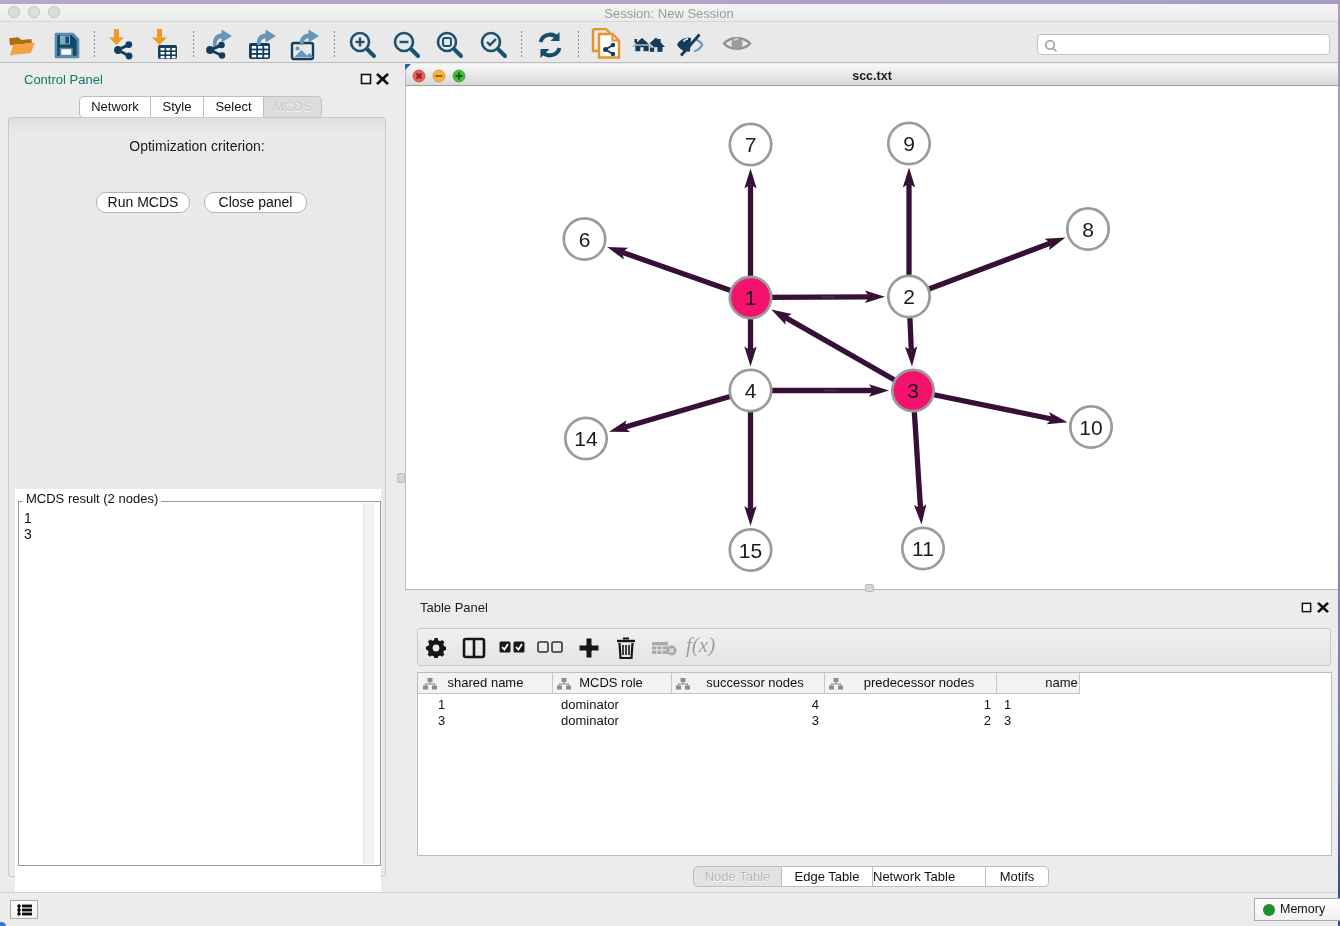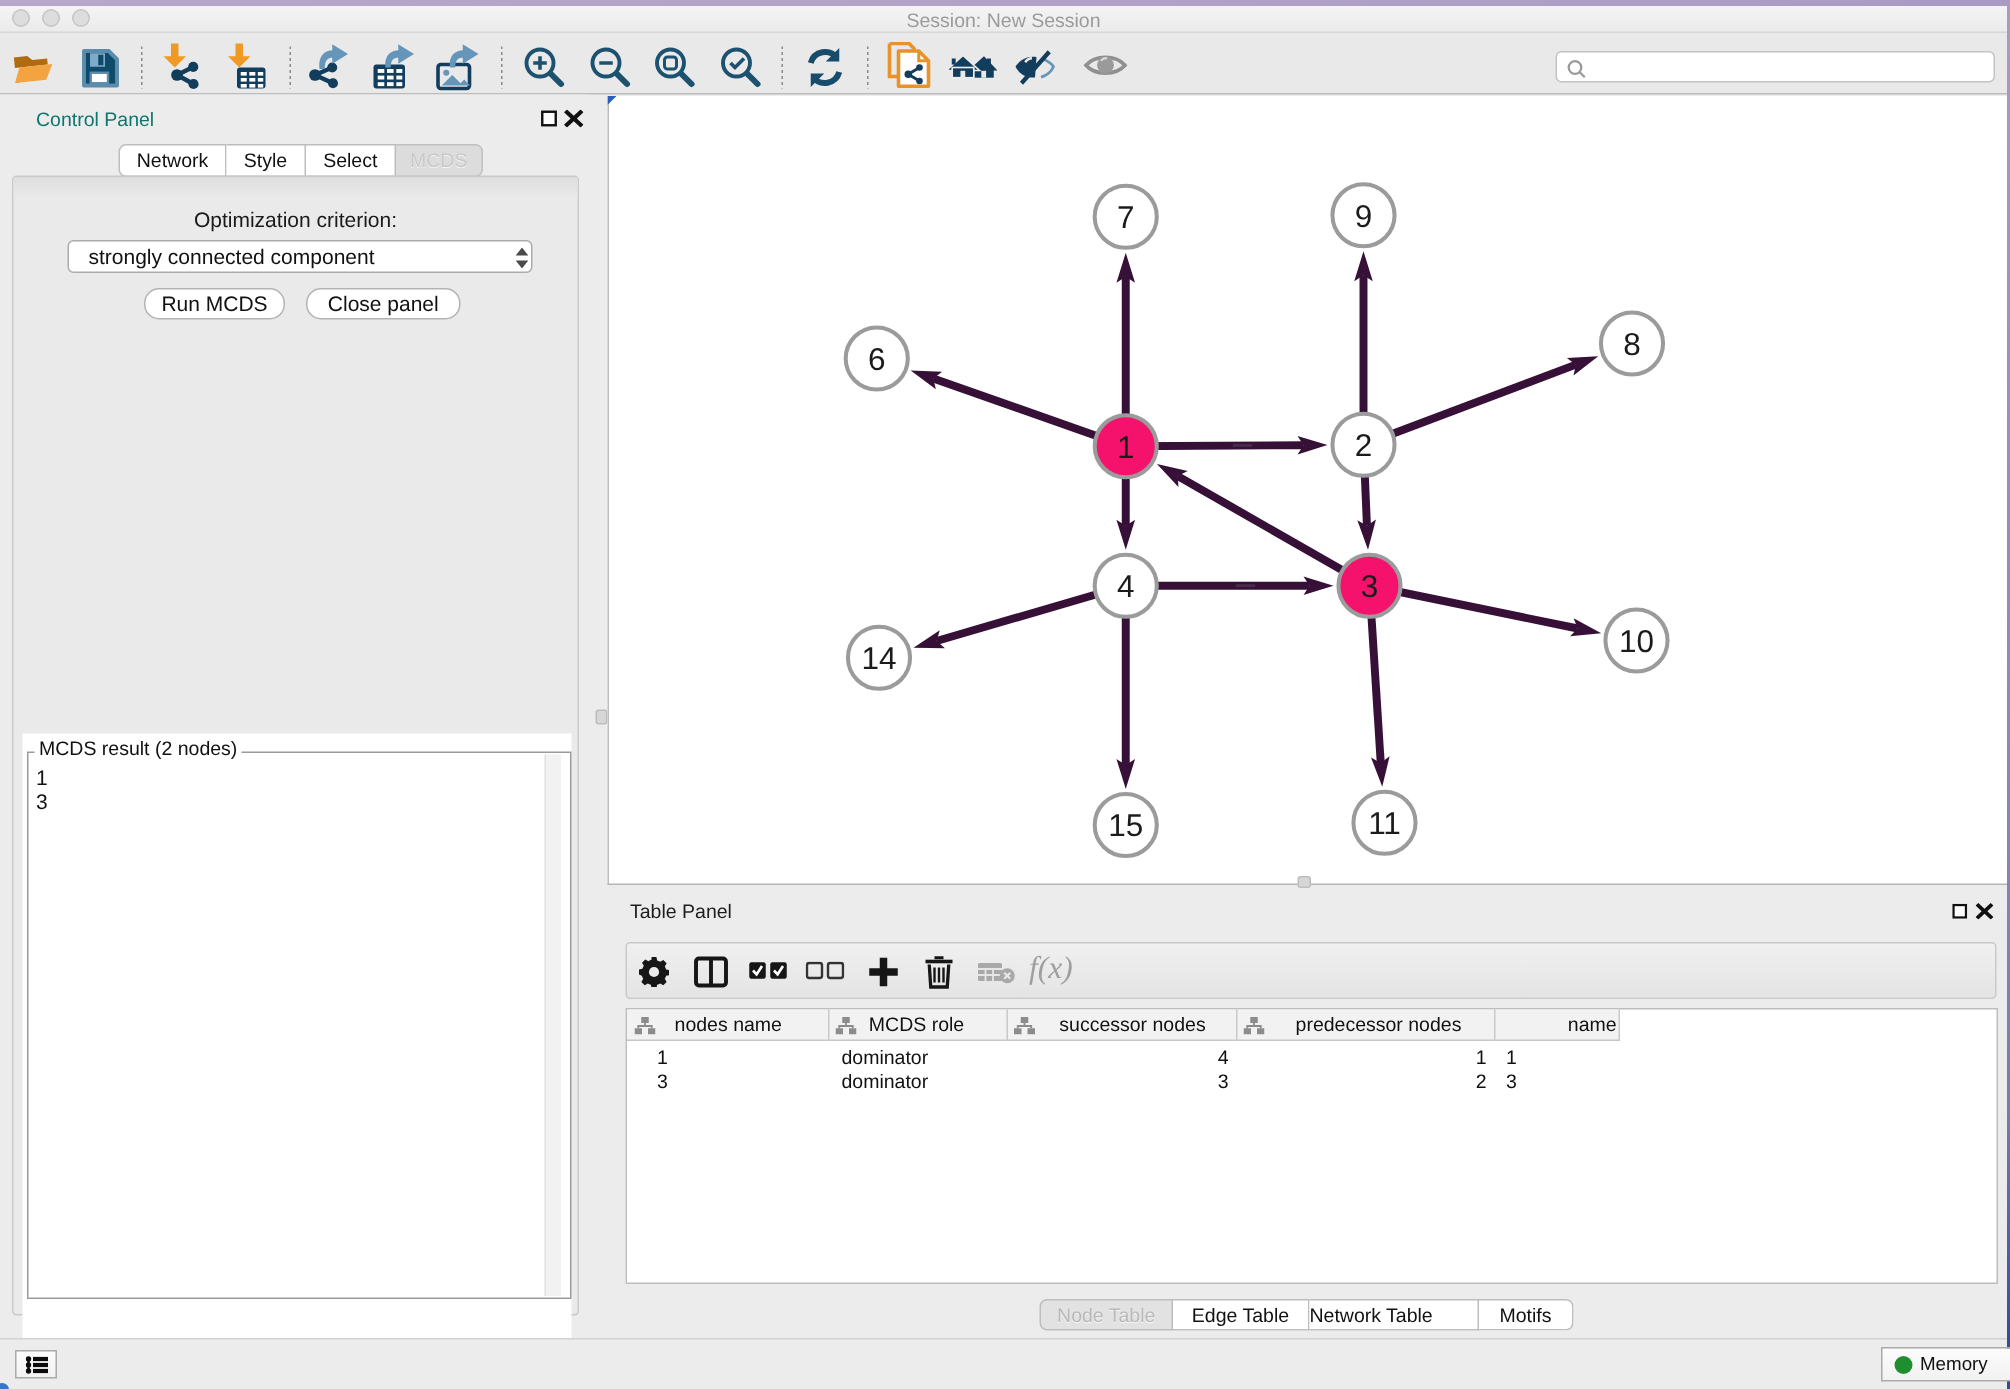--- a/index.html
+++ b/index.html
@@ -204,46 +204,50 @@
     </svg>
 
   <div class="abs" style="left:79px;top:33px;width:72px;height:22px;background:#ffffff;border:1px solid #bdbdbd;border-radius:5px 0 0 5px;font-size:13px;text-align:center;line-height:20px;color:#111;">Network</div>
   <div class="abs" style="left:151px;top:33px;width:53px;height:22px;background:#ffffff;border:1px solid #bdbdbd;border-left:none;font-size:13px;text-align:center;line-height:20px;color:#111;">Style</div>
   <div class="abs" style="left:204px;top:33px;width:60px;height:22px;background:#ffffff;border:1px solid #bdbdbd;border-left:none;font-size:13px;text-align:center;line-height:20px;color:#111;">Select</div>
   <div class="abs" style="left:264px;top:33px;width:58px;height:22px;background:#dcdcdc;border:1px solid #c0c0c0;border-left:none;border-radius:0 5px 5px 0;font-size:13px;text-align:center;line-height:20px;color:#c9c9c9;text-shadow:0 1px 0 #f5f5f5;">MCDS</div>
 
   <div class="abs" style="left:8px;top:54px;width:378px;height:760px;background:#eaeaea;border:1px solid #c9c9c9;border-radius:3px;">
     <div class="abs" style="left:0;top:0;width:100%;height:14px;background:linear-gradient(#dedede,#eaeaea);"></div>
     <div class="abs" style="left:0;top:20px;width:100%;text-align:center;font-size:14px;color:#1b1b1b;">Optimization criterion:</div>
-    <div class="abs" style="left:36px;top:42px;width:310px;height:22px;background:#ffffff;border:1px solid #ababab;border-radius:4px;">
-      <div class="abs" style="left:13px;top:0;font-size:14px;line-height:20px;color:#111;">strongly connected component</div>
-      <svg class="abs" style="left:297px;top:4px;" width="10" height="14" viewBox="0 0 10 14">
-        <path d="M5 0 L9.2 5.3 H0.8 z" fill="#4a4a4a"></path>
-        <path d="M5 14 L9.2 8.7 H0.8 z" fill="#4a4a4a"></path>
-      </svg>
-    </div>
     <div class="abs" style="left:87px;top:74px;width:94px;height:21px;background:#ffffff;border:1px solid #b3b3b3;border-radius:10px;font-size:14px;text-align:center;line-height:19px;color:#111;">Run MCDS</div>
     <div class="abs" style="left:195px;top:74px;width:103px;height:21px;background:#ffffff;border:1px solid #b3b3b3;border-radius:10px;font-size:14px;text-align:center;line-height:19px;color:#111;">Close panel</div>
 
     <div class="abs" style="left:6px;top:371px;width:366px;height:420px;background:#ffffff;">
       <div class="abs" style="left:3px;top:12px;width:363px;height:365px;border:1px solid #9a9a9a;"></div>
       <div class="abs" style="left:8px;top:2px;background:#ffffff;padding:0 3px;font-size:13px;color:#111;">MCDS result (2 nodes)</div>
       <div class="abs" style="left:9px;top:21px;font-size:14px;color:#111;line-height:16px;">1<br>3</div>
       <div class="abs" style="left:348px;top:14px;width:11px;height:361px;background:#f2f2f2;border-left:1px solid #e2e2e2;"></div>
     </div>
   </div>
 </div>
 
 <div class="abs" style="left:397px;top:473px;width:8px;height:10px;background:#d6d6d6;border:1px solid #bdbdbd;border-radius:2px;"></div>
 
 <div id="netwin" class="abs" style="left:405px;top:64px;width:933px;height:526px;background:#ffffff;border-left:1px solid #bdbdbd;border-bottom:1px solid #b5b5b5;">
   <svg class="abs" style="left:-1px;top:0;z-index:5;" width="6" height="6" viewBox="0 0 6 6">
       <path d="M0 0 h6 L0 6 z" fill="#2b5fbf"></path>
     </svg>
 
+  <div class="abs" style="left:0;top:0;width:932px;height:22px;background:linear-gradient(#f8f8f8,#d8d8d8);border-bottom:1px solid #9e9e9e;border-top:1px solid #f5f5f5;">
+    <div class="abs" style="left:0;top:0;width:100%;text-align:center;font-size:12.5px;line-height:22px;color:#1c1c1c;font-weight:bold;">scc.txt</div>
+    <svg class="abs" style="left:6px;top:4px;" width="60" height="14" viewBox="0 0 60 14">
+      <circle cx="7" cy="7" r="6" fill="#ea5f55" stroke="#c8473d" stroke-width="0.8"></circle>
+      <path d="M4.5 4.5 l5 5 M9.5 4.5 l-5 5" stroke="#8e1f18" stroke-width="1.8"></path>
+      <circle cx="27" cy="7" r="6" fill="#f6b33e" stroke="#d3942e" stroke-width="0.8"></circle>
+      <path d="M23.5 7 h7" stroke="#985a10" stroke-width="1.9"></path>
+      <circle cx="47" cy="7" r="6" fill="#47bb3c" stroke="#3d9a33" stroke-width="0.8"></circle>
+      <path d="M43.5 7 h7 M47 3.5 v7" stroke="#0d600d" stroke-width="1.9"></path>
+    </svg>
+  </div>
 
   <svg class="abs" style="left:0;top:23px;" width="932" height="502" viewBox="0 0 932 502">
     <g transform="translate(-406,-87)" id="graph">
     <line x1="750.5" y1="297.5" x2="750.5" y2="184.5" stroke="#371038" stroke-width="5.3"></line>
     <polygon points="750.5,168.5 756.7,188.5 750.5,184.5 744.3,188.5" fill="#371038"></polygon>
     <line x1="750.5" y1="297.5" x2="622.2" y2="252.3" stroke="#371038" stroke-width="5.3"></line>
     <polygon points="607.1,247.0 628.1,247.8 622.2,252.3 623.9,259.5" fill="#371038"></polygon>
     <line x1="750.5" y1="297.5" x2="869.0" y2="296.8" stroke="#371038" stroke-width="5.3"></line>
     <polygon points="885.0,296.7 865.0,303.0 869.0,296.8 865.0,290.6" fill="#371038"></polygon>
     <rect x="821.8" y="295.9" width="13" height="2" fill="#472a49"></rect>
@@ -359,21 +363,21 @@
   <div class="abs" style="left:12px;top:78px;width:915px;height:184px;background:#ffffff;border:1px solid #bdbdbd;">
     <div class="abs" style="left:0;top:0;width:662px;height:21px;background:#f2f2f2;border-bottom:1px solid #c6c6c6;border-right:1px solid #c9c9c9;font-size:13px;color:#111;">
       <svg class="abs" style="left:5px;top:5px;" width="14" height="12" viewBox="0 0 14 12">
           <g fill="#8c8c8c">
             <rect x="4.5" y="0" width="5" height="4"></rect>
             <rect x="0" y="7.5" width="5" height="4"></rect>
             <rect x="9" y="7.5" width="5" height="4"></rect>
             <path d="M7 4 v2 M2.5 7.5 v-1.5 h9 v1.5" stroke="#8c8c8c" stroke-width="1.2" fill="none"></path>
           </g>
         </svg>
-      <div class="abs" style="left:20px;top:0;width:95px;text-align:center;line-height:20px;">nodes name</div>
+      <div class="abs" style="left:20px;top:0;width:95px;text-align:center;line-height:20px;">shared name</div>
       <div class="abs" style="left:134px;top:0;width:1px;height:21px;background:#c9c9c9;"></div>
       <svg class="abs" style="left:139px;top:5px;" width="14" height="12" viewBox="0 0 14 12">
           <g fill="#8c8c8c">
             <rect x="4.5" y="0" width="5" height="4"></rect>
             <rect x="0" y="7.5" width="5" height="4"></rect>
             <rect x="9" y="7.5" width="5" height="4"></rect>
             <path d="M7 4 v2 M2.5 7.5 v-1.5 h9 v1.5" stroke="#8c8c8c" stroke-width="1.2" fill="none"></path>
           </g>
         </svg>
       <div class="abs" style="left:150px;top:0;width:86px;text-align:center;line-height:20px;">MCDS role</div>

